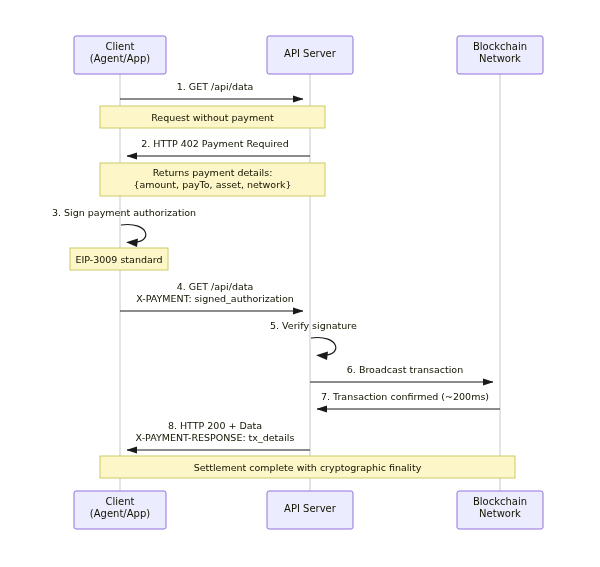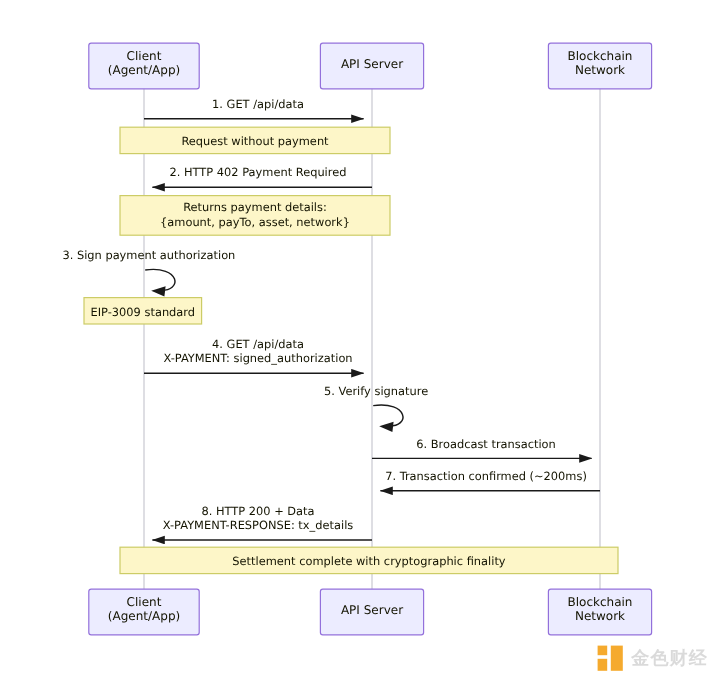--- a/index.html
+++ b/index.html
@@ -155,22 +155,14 @@
     </g>
 
     <g>
       <rect class="actor-rect" x="457" y="491" width="86" height="38" rx="2"></rect>
       <text class="actor-label" x="500" y="505">Blockchain</text>
       <text class="actor-label" x="500" y="517">Network</text>
     </g>
 
   </svg>
 
-  <div id="watermark">
-    <div id="wm-mark">
-      <span class="sq-a"></span>
-      <span class="sq-b"></span>
-      <span class="sq-c"></span>
-    </div>
-    <div id="wm-text">金色财经</div>
-  </div>
 
 </div>
 
 </body></html>

